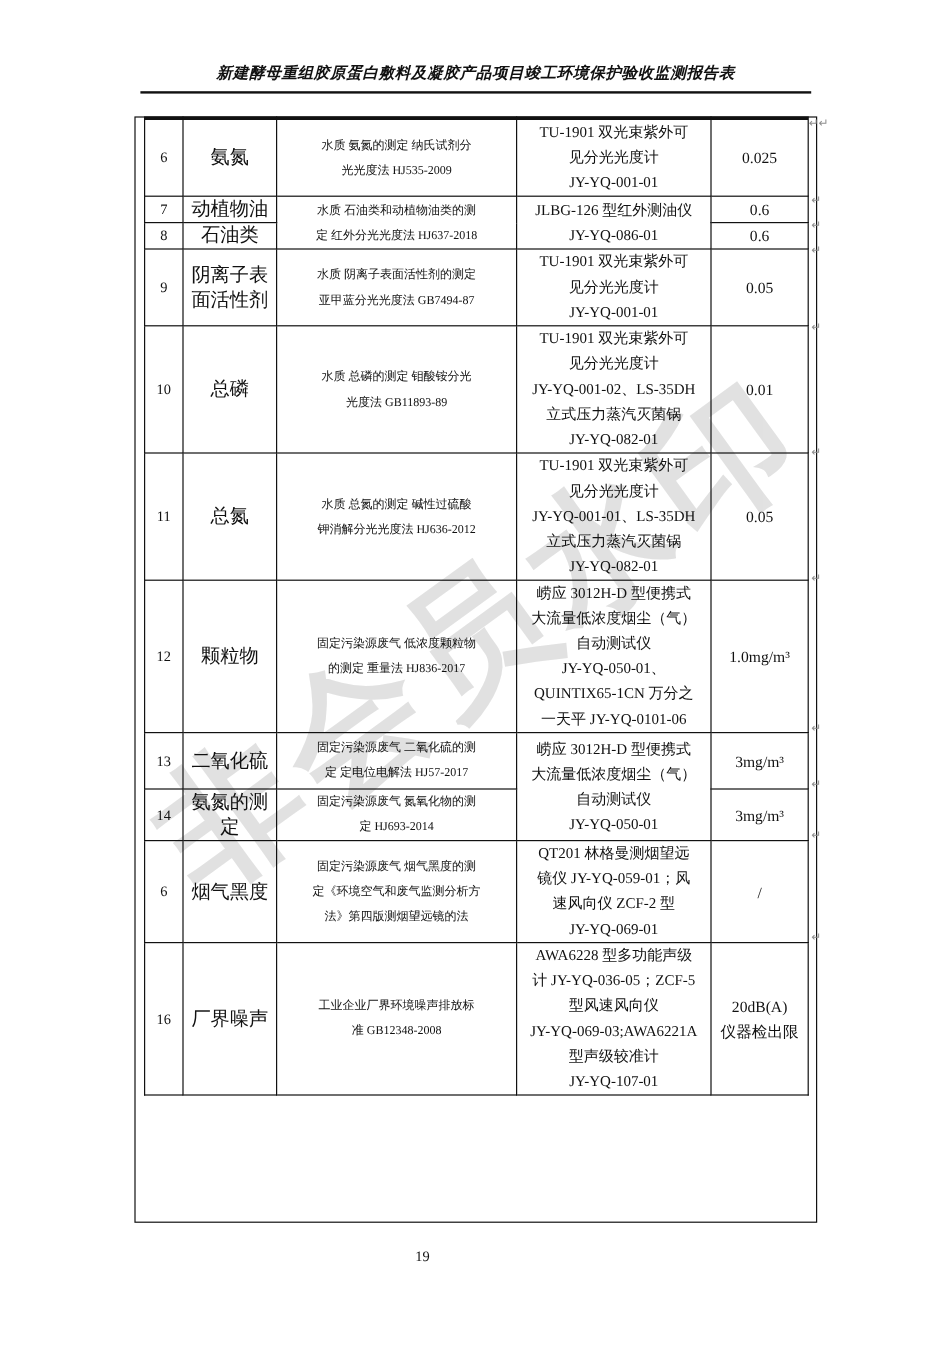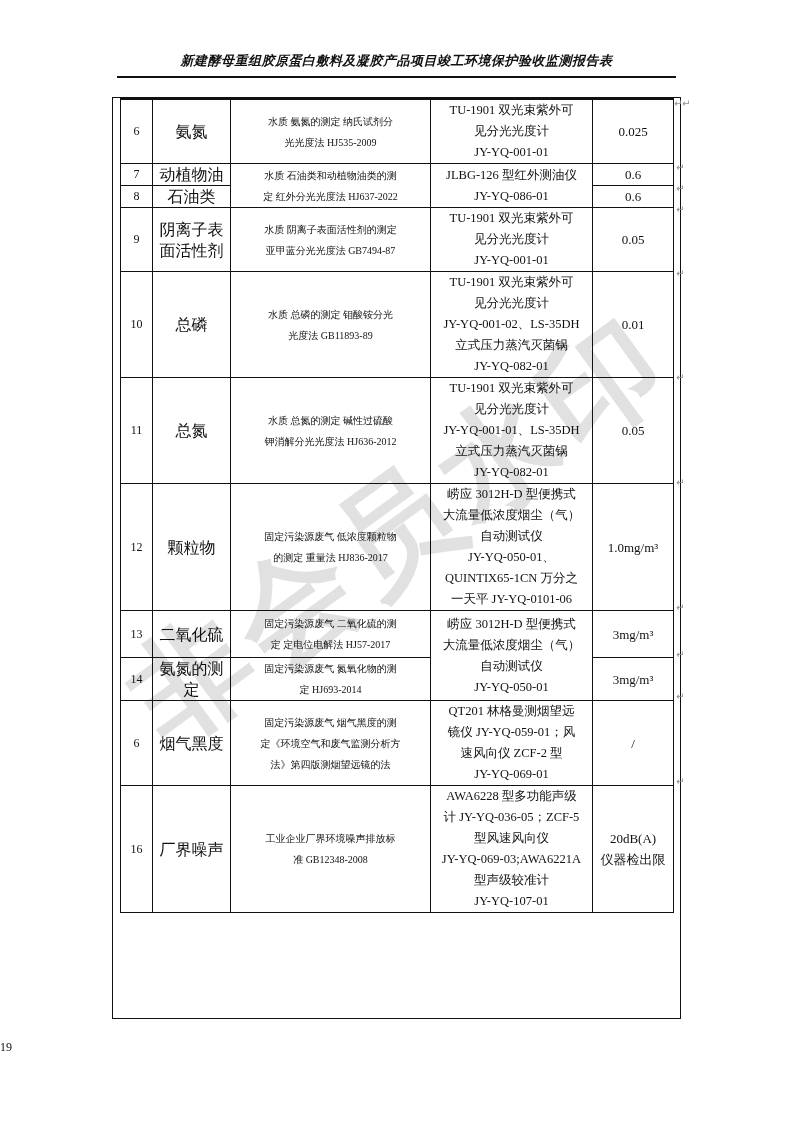--- a/index.html
+++ b/index.html
@@ -96,20 +96,21 @@
     color: #8f8f8f;
     z-index: 4;
     line-height: 10px;
     font-family: "DejaVu Sans", sans-serif;
   }
   .page-number {
     position: absolute;
     top: 1040px;
     left: 0;
     width: 704px;
+    text-align: center;
     font-size: 12px;
     color: #111111;
   }
 </style>
 </head>
 <body>
 
 <div class="page">
 
   <div class="watermark">非会员水印</div>
@@ -135,21 +136,21 @@
 光光度法 HJ535-2009</td>
         <td class="c-instr">TU-1901 双光束紫外可
 见分光光度计
 JY-YQ-001-01</td>
         <td class="c-limit">0.025</td>
       </tr>
       <tr style="height:21px">
         <td class="c-no">7</td>
         <td class="c-param">动植物油</td>
         <td class="c-method" rowspan="2">水质 石油类和动植物油类的测
-定 红外分光光度法 HJ637-2022</td>
+定 红外分光光度法 HJ637-2018</td>
         <td class="c-instr" rowspan="2">JLBG-126 型红外测油仪
 JY-YQ-086-01</td>
         <td class="c-limit">0.6</td>
       </tr>
       <tr style="height:21px">
         <td class="c-no">8</td>
         <td class="c-param">石油类</td>
         <td class="c-limit">0.6</td>
       </tr>
       <tr style="height:64px">

